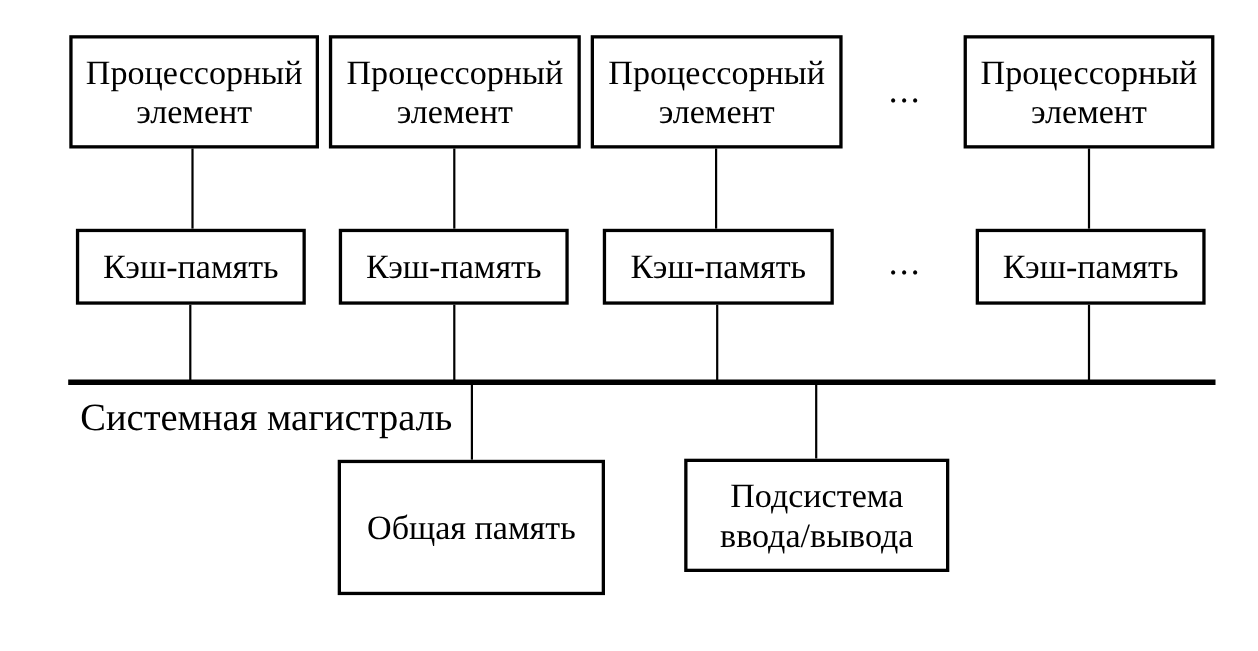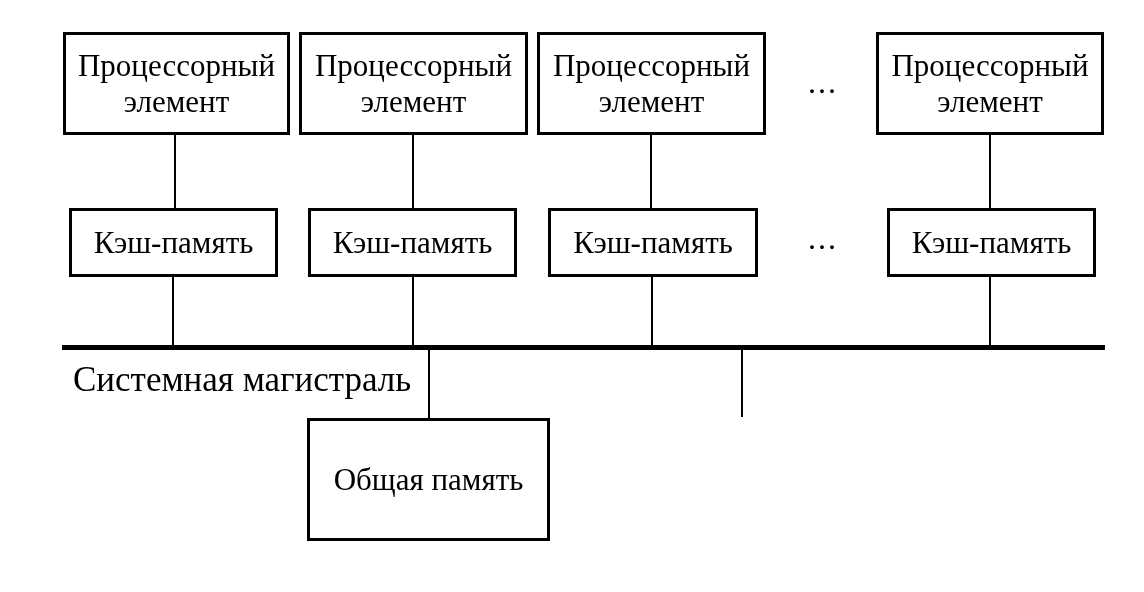--- a/index.html
+++ b/index.html
@@ -103,14 +103,18 @@
 
   <div class="bus-label" style="left:73px; top:360px;">Системная магистраль</div>
 
   <div class="vline" style="left:428px; top:350px; height:68px;"></div>
   <div class="vline" style="left:741px; top:350px; height:67px;"></div>
 
   <div class="box" style="left:307px; top:418px; width:243px; height:123px;">
     <div>Общая память</div>
   </div>
 
+  <div class="box" style="left:622px; top:417px; width:241px; height:103px;">
+    <div>Подсистема</div>
+    <div>ввода/вывода</div>
+  </div>
 
 </div>
 
 </body></html>

